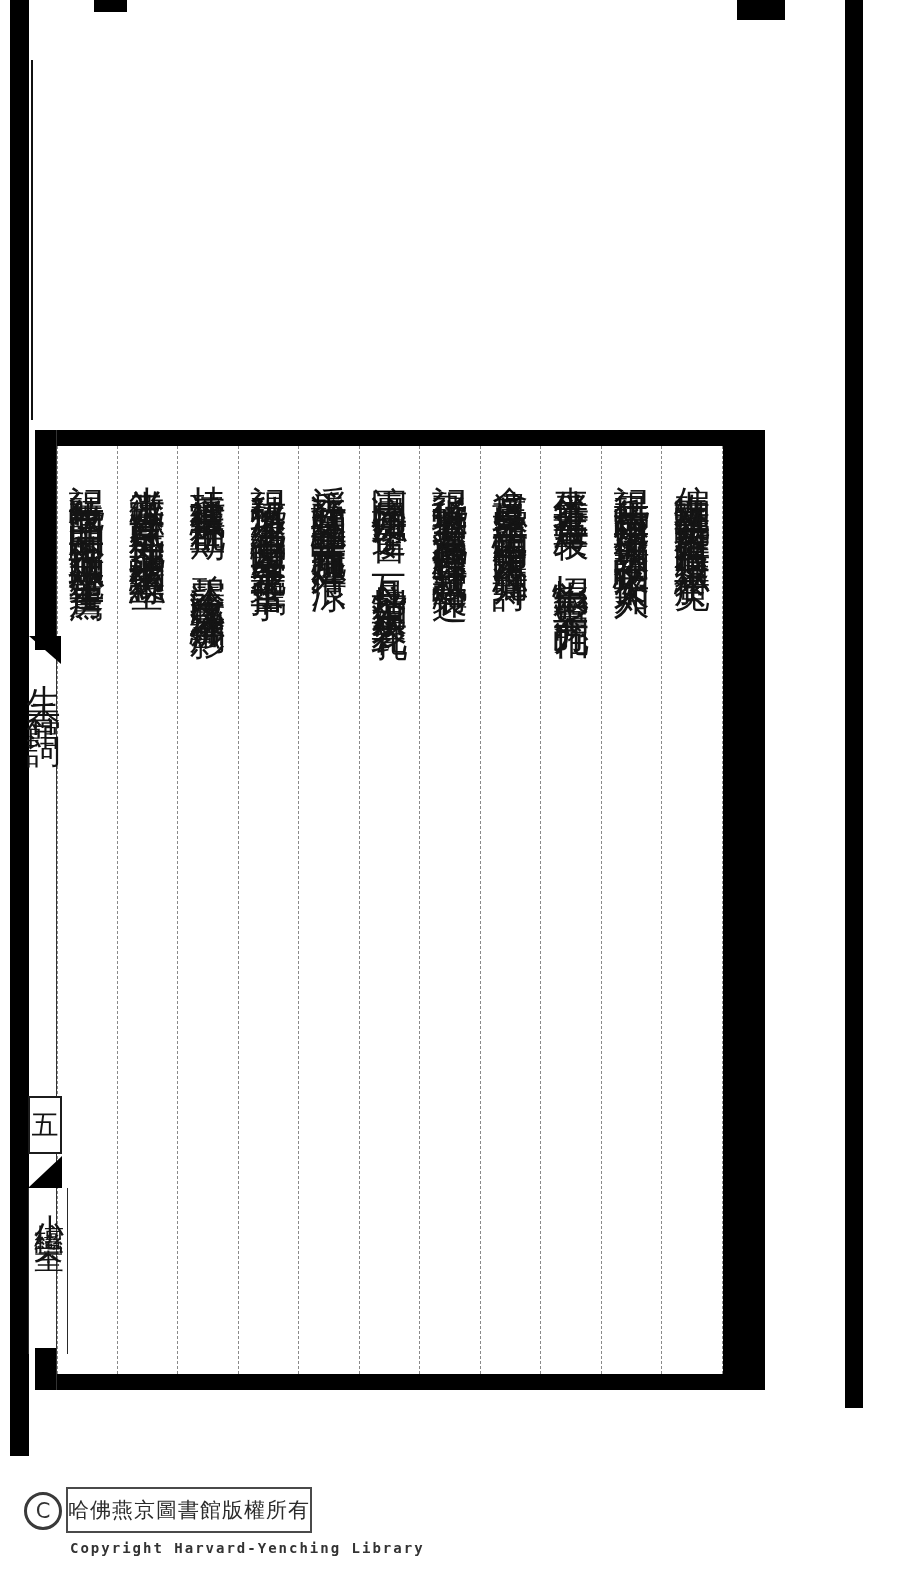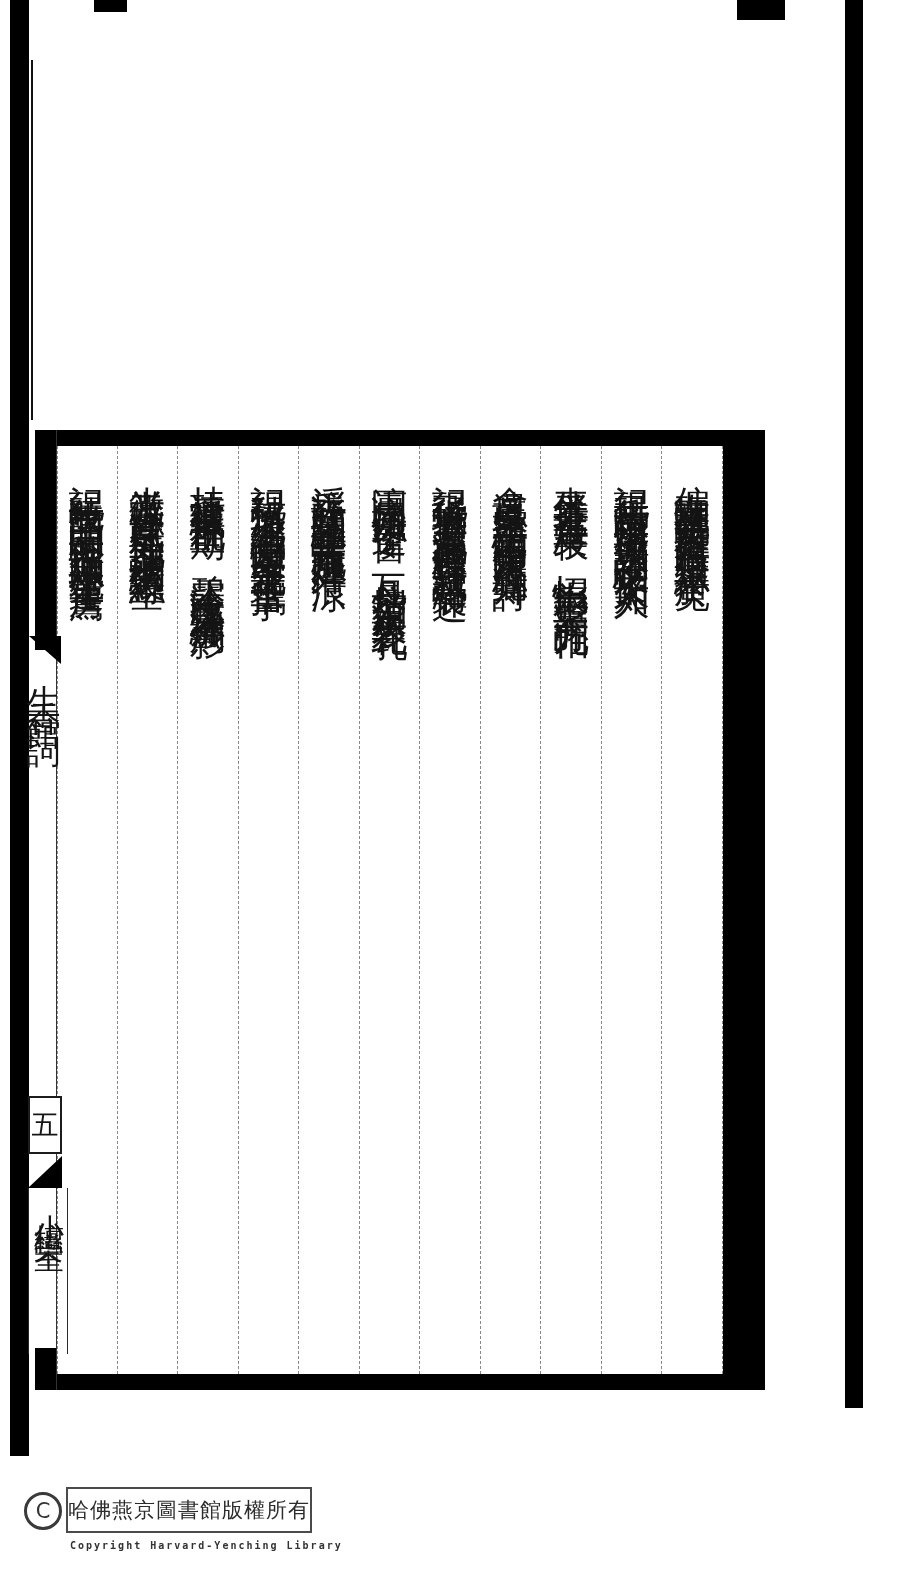--- a/index.html
+++ b/index.html
@@ -47,21 +47,21 @@
   #studio-label{position:absolute;left:28px;top:1188px;width:38px;height:162px;
     font-size:30px;letter-spacing:9px;line-height:36px;
     border-left:1px solid #2a2a2a;border-right:1px solid #2a2a2a;padding:2px 0;}
   
   #c-circle{position:absolute;left:24px;top:1492px;width:38px;height:38px;border:3px solid #3a3a3a;
     border-radius:50%;box-sizing:border-box;display:flex;align-items:center;justify-content:center;
     font-size:21px;color:#333;font-family:"DejaVu Sans","Liberation Sans",sans-serif;}
   #stamp-box{position:absolute;left:66px;top:1487px;width:246px;height:46px;border:2px solid #4a4a4a;
     box-sizing:border-box;display:flex;align-items:center;justify-content:center;
     font-size:21px;letter-spacing:1px;color:#2c2c2c;}
-  #stamp-english{position:absolute;left:70px;top:1540px;font-size:10px;letter-spacing:2px;color:#333;
+  #stamp-english{position:absolute;left:70px;top:1540px;font-size:14px;letter-spacing:2px;color:#333;
     font-family:"DejaVu Sans Mono","Liberation Mono",monospace;font-weight:bold;}
 </style>
 </head>
 <body>
 
 <div class="band" id="left-band"></div>
 <div class="band" id="left-band2"></div>
 <div class="band" id="right-band"></div>
 <div class="band" id="tr-mark"></div>
 <div class="band" id="tl-mark"></div>

